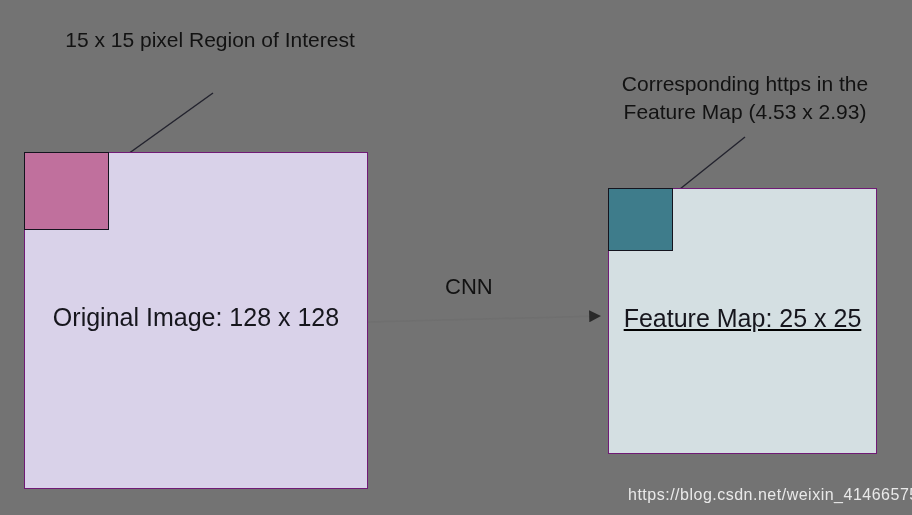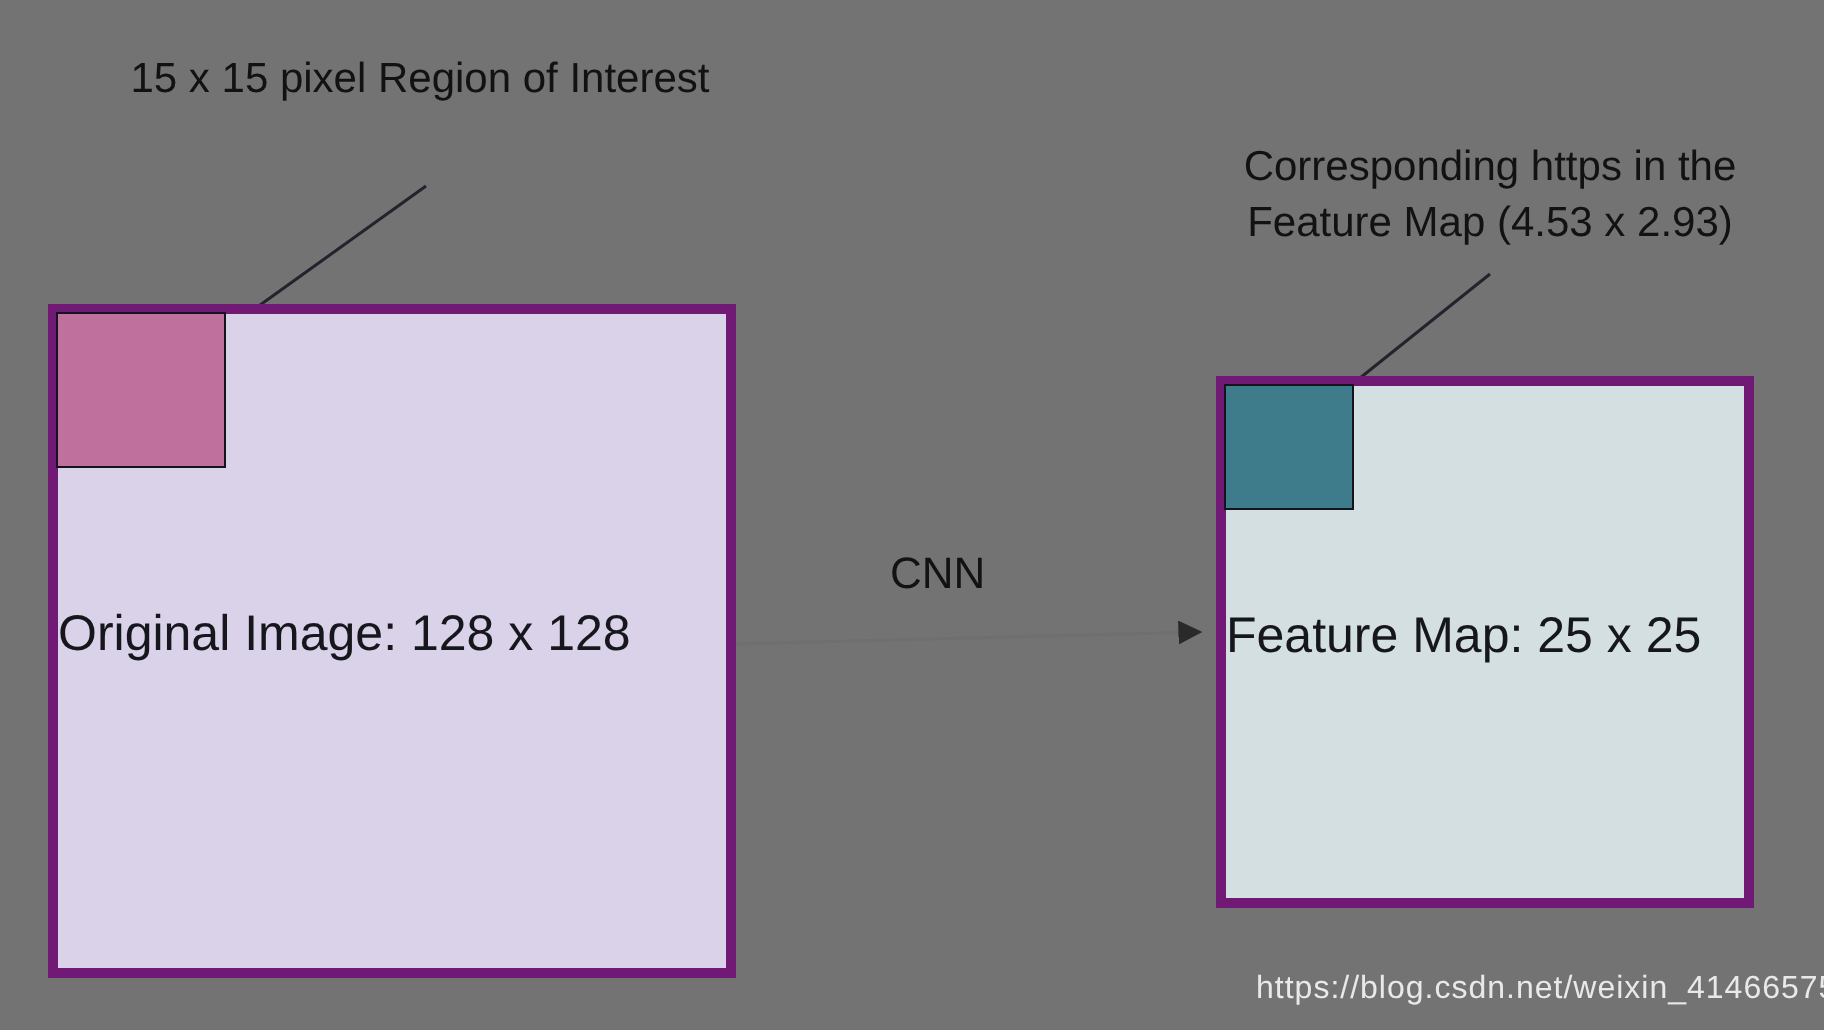--- a/index.html
+++ b/index.html
@@ -28,24 +28,25 @@
     text-align: center;
     font-size: 21px;
     line-height: 28px;
     color: #121212;
     white-space: nowrap;
   }
   .caption-left { left: 40px; top: 26px; width: 340px; }
   .caption-right { left: 595px; top: 70px; width: 300px; }
   .box {
     position: absolute;
-    border: 5px solid #701a75;
+    border: 1px solid #701a75;
     box-sizing: border-box;
     display: flex;
     align-items: center;
+    justify-content: center;
   }
   .box-original {
     left: 24px; top: 152px;
     width: 344px; height: 337px;
     background: #d9d2e9;
   }
   .box-feature {
     left: 608px; top: 188px;
     width: 269px; height: 266px;
     background: #d4dfe2;
@@ -115,20 +116,20 @@
     <div>Feature Map (4.53 x 2.93)</div>
   </div>
 
   <div class="box box-original" style="background-color: rgb(217, 210, 233);">
     <div class="sub-region roi-region" style="background-color: rgb(192, 112, 157);"></div>
     <div class="box-label">Original Image: 128 x 128</div>
   </div>
 
   <div class="cnn-label">CNN</div>
 
-  <div class="box box-feature" style="background-color: rgb(212, 223, 226);">
+  <div class="box box-feature" style="background-color: rgb(212, 223, 226); text-decoration: underline;">
     <div class="sub-region feature-region" style="background-color: rgb(62, 124, 139);"></div>
     <div class="box-label">Feature Map: 25 x 25</div>
   </div>
 
   <div class="watermark" style="color: rgb(233, 233, 233);">https://blog.csdn.net/weixin_41466575</div>
 
 </div>
 
 </body></html>

